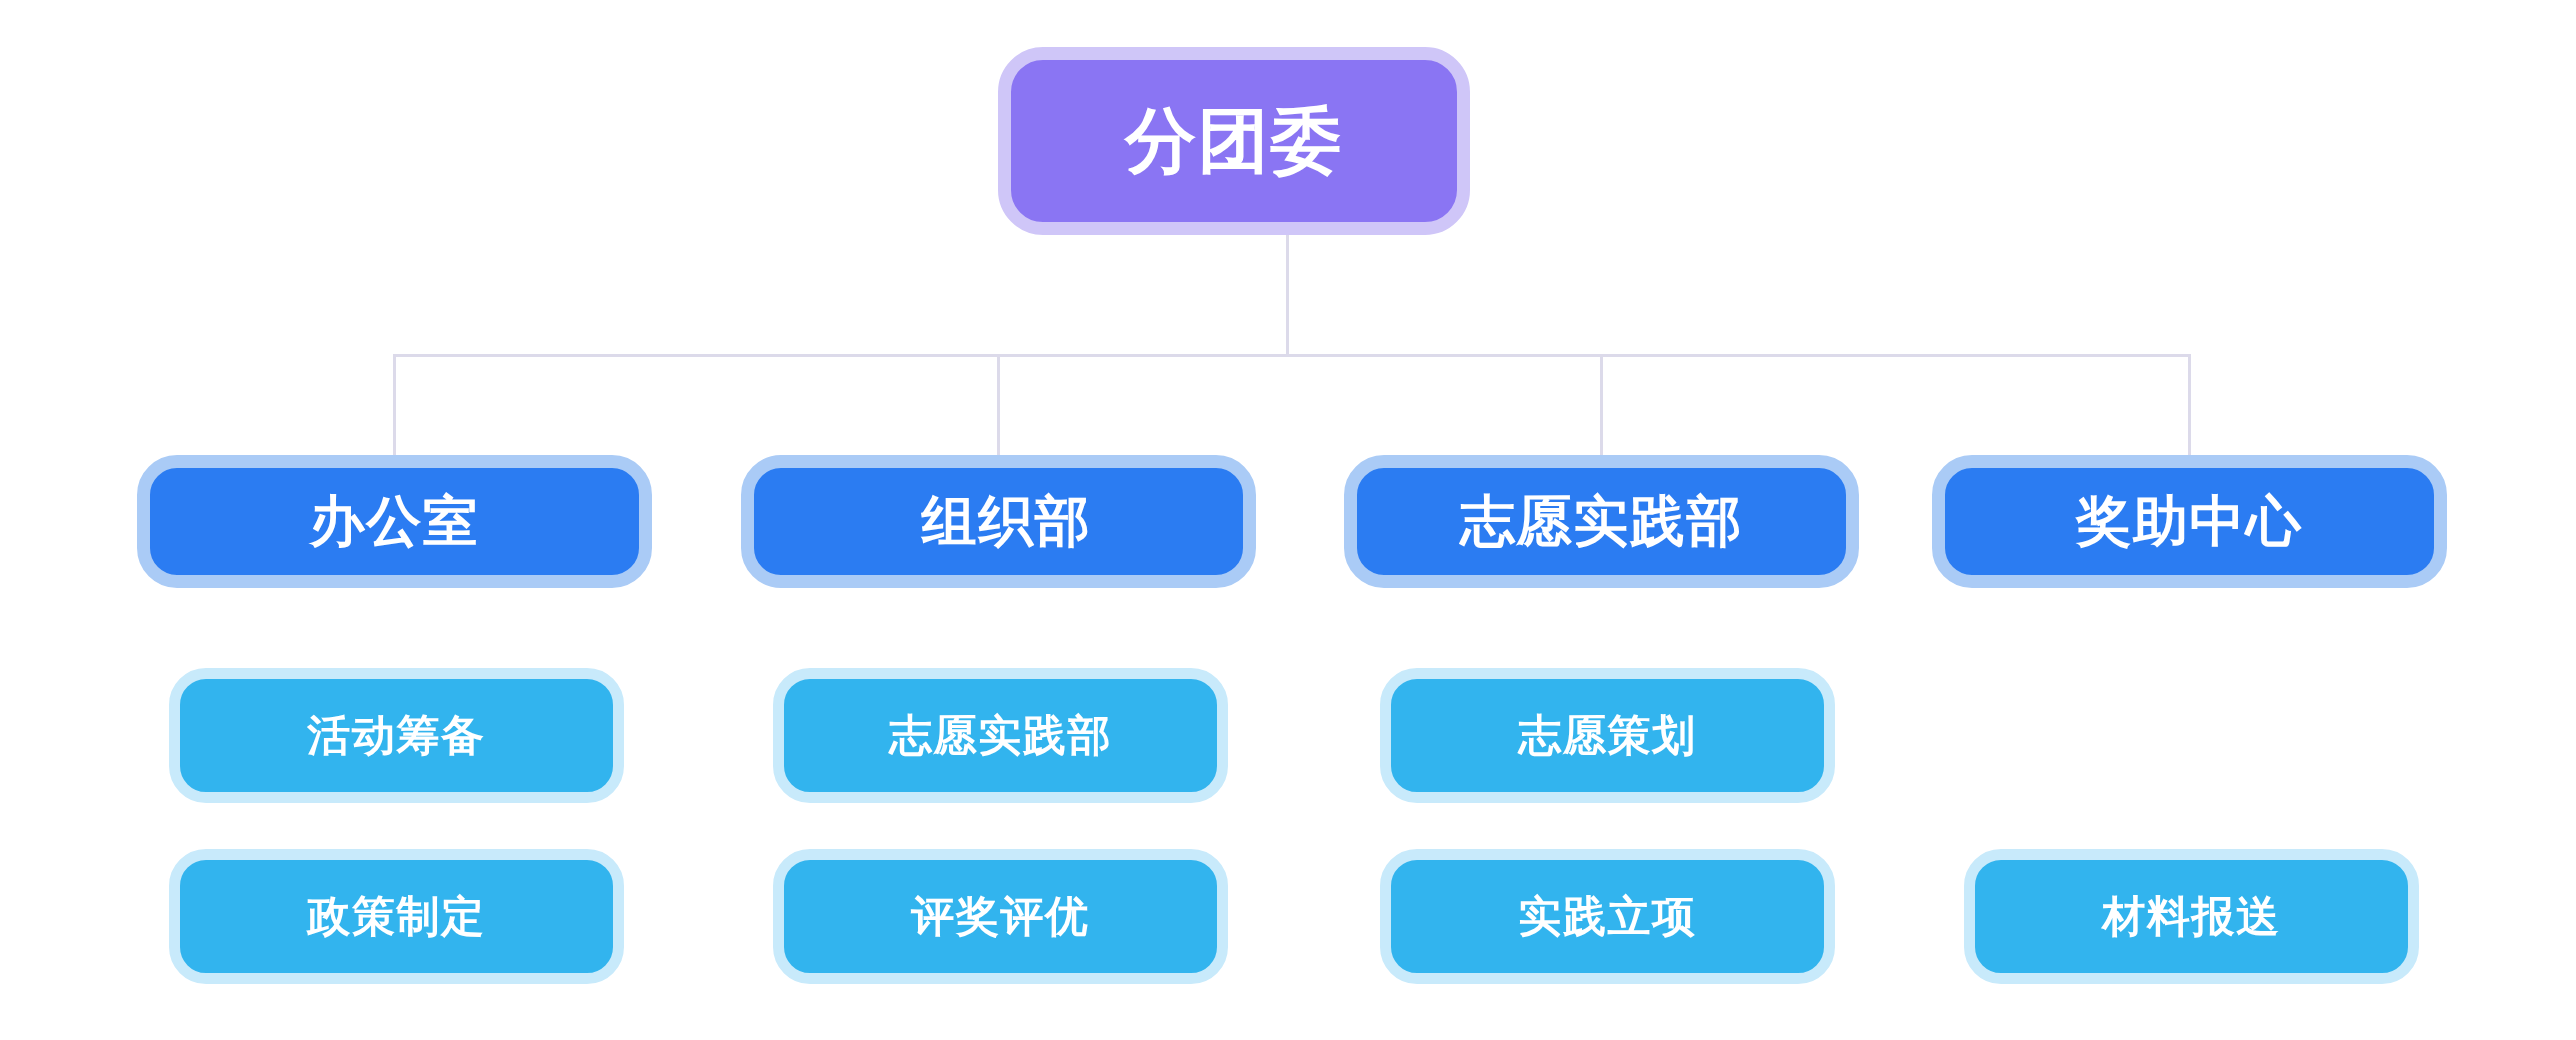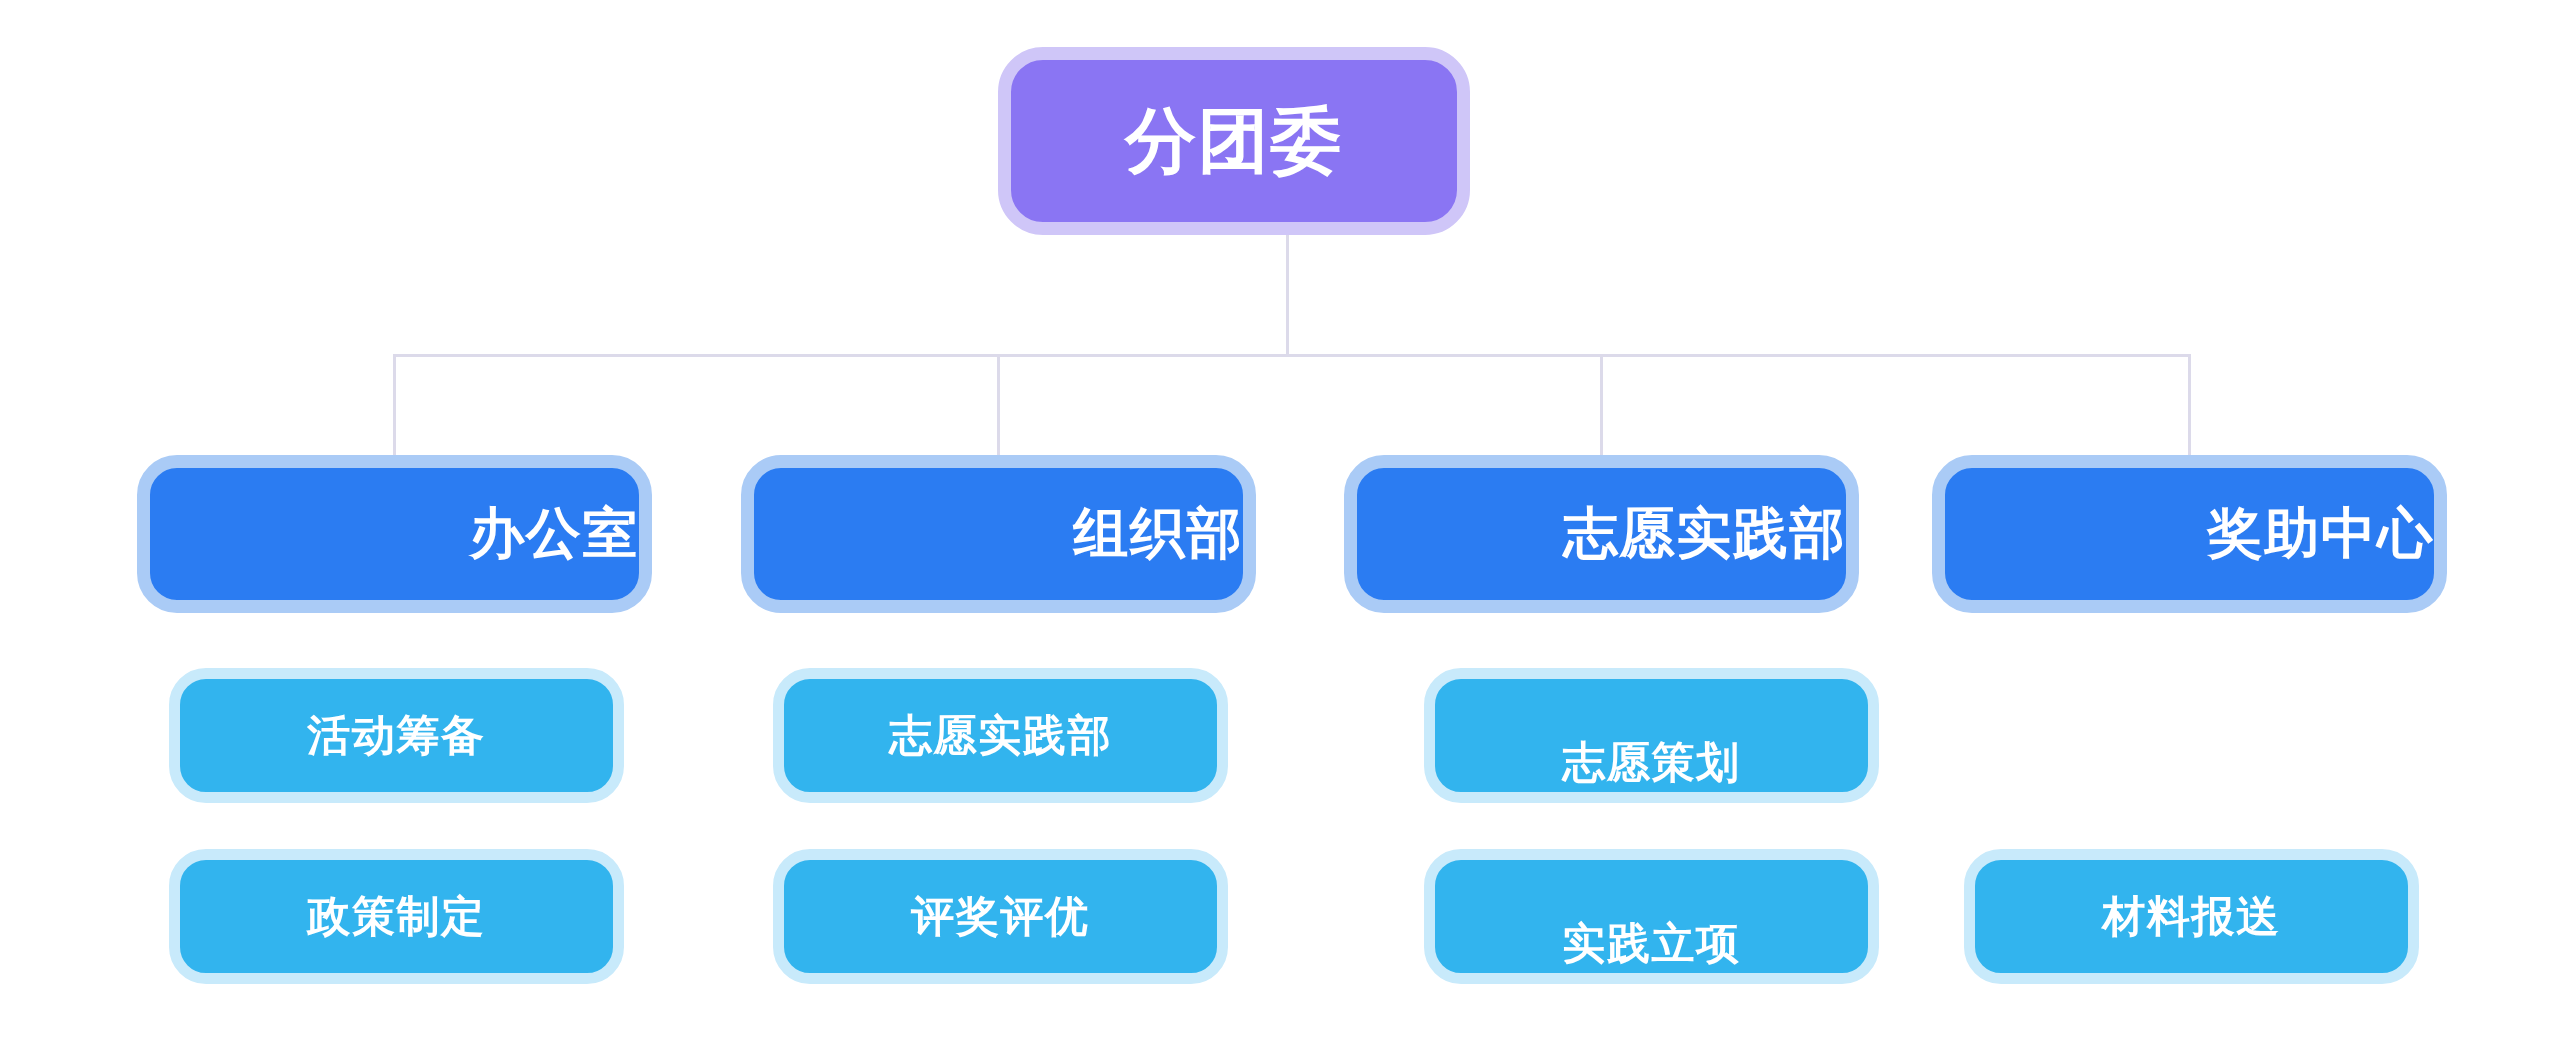--- a/index.html
+++ b/index.html
@@ -46,42 +46,41 @@
     width: 472px;
     height: 188px;
     background: var(--root-fill);
     border: 13px solid var(--root-ring);
     border-radius: 45px;
     font-size: 71px;
   }
   .dept {
     top: 455px;
     width: 515px;
-    height: 158px;
+    height: 133px;
     background: var(--dept-fill);
     border: 13px solid var(--dept-ring);
     border-radius: 40px;
     font-size: 55px;
-    justify-content: flex-end;
   }
   .sub {
     width: 455px;
     height: 135px;
     background: var(--sub-fill);
     border: 11.3px solid var(--sub-ring);
     border-radius: 37px;
     font-size: 43px;
   }
   .c0 { left: 137px; }
   .c1 { left: 741px; padding-left: 16px; }
   .c2 { left: 1344px; }
   .c3 { left: 1932px; }
   .s0 { left: 169px; }
   .s1 { left: 773px; }
-  .s2 { left: 1424px; align-items: flex-end; }
+  .s2 { left: 1380px; }
   .s3 { left: 1964px; }
   .r1 { top: 668px; }
   .r2 { top: 849px; }
   .conn {
     position: absolute;
     background: var(--connector);
   }
 </style>
 </head>
 <body style="background: rgb(255, 255, 255);">

